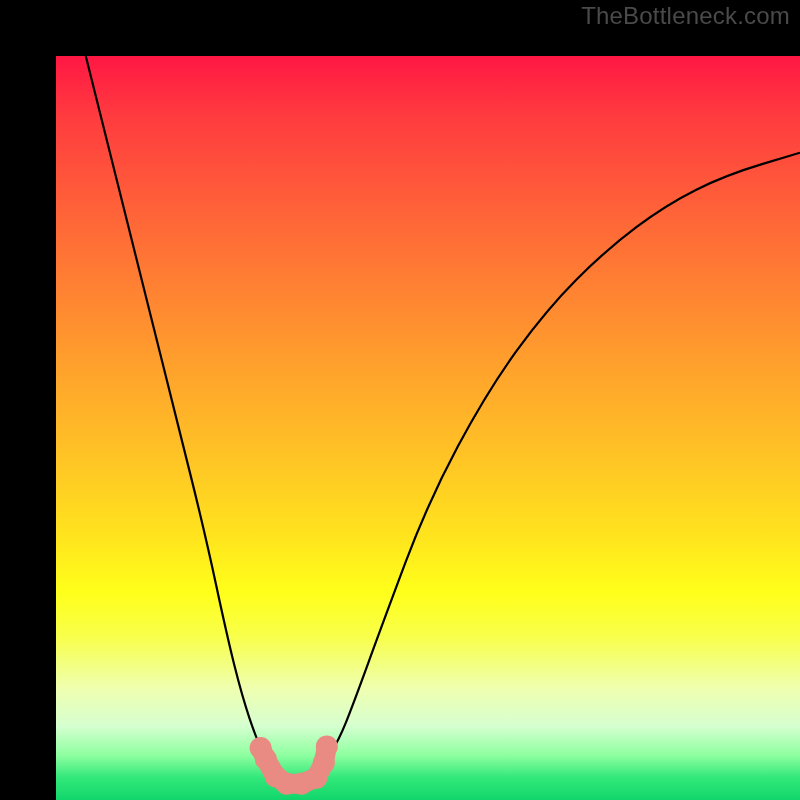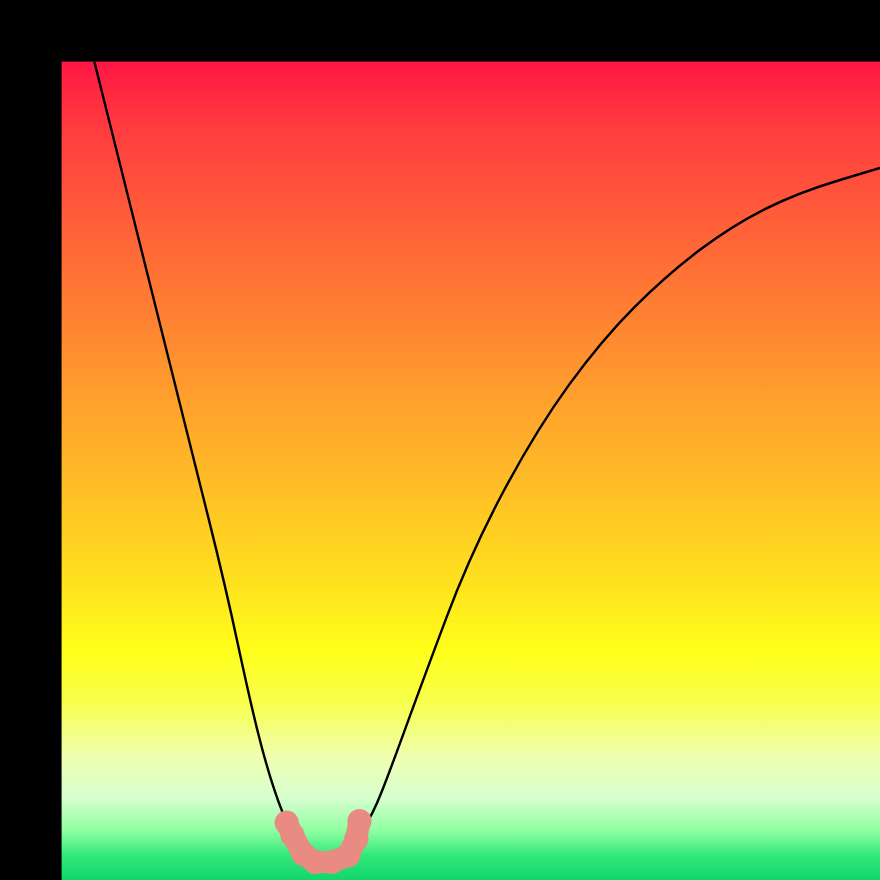--- a/index.html
+++ b/index.html
@@ -65,20 +65,21 @@
     width: 744px;
     height: 744px;
     z-index: 2;
     pointer-events: none;
   }
 </style>
 </head>
 <body>
 
 <div class="stage">
+  <div class="watermark">TheBottleneck.com</div>
 
   <div class="frame">
     <div class="plot">
       <svg class="curve" viewBox="0 0 744 744" preserveAspectRatio="none">
         <path d="M 29.76,0 Q 29.76,0 44.64,59.52000000000004 Q 59.52,119.04000000000008 74.4,178.56000000000003 Q 89.28,238.07999999999998 104.16,297.6 Q 119.04,357.12 133.92000000000002,416.64 Q 148.8,476.16 159.96,528.24 Q 171.12,580.3199999999999 178.56,610.0799999999999 Q 186,639.84 193.44,662.1600000000001 Q 200.88000000000002,684.48 208.32,699.36 Q 215.76,714.24 219.48,721.6800000000001 Q 223.2,729.12 230.64,729.12 Q 238.08,729.12 245.52,725.4 Q 252.96,721.68 260.4,714.24 Q 267.84,706.8 275.28,695.64 Q 282.72,684.48 290.16,665.88 Q 297.6,647.28 312.48,606.36 Q 327.36,565.44 349.68,505.92 Q 372,446.4 401.76,390.59999999999997 Q 431.52,334.79999999999995 461.28,293.88 Q 491.04,252.95999999999998 520.8,223.20000000000002 Q 550.56,193.44000000000005 580.3199999999999,171.12 Q 610.0799999999999,148.79999999999995 639.8399999999999,133.92000000000002 Q 669.6,119.04000000000008 706.8,107.88000000000005 T 744,96.72000000000003" fill="none" stroke="#000000" stroke-width="2.2" id="curvePath"></path>
         <g id="markers">
             <path d="M 204.60000000000002,691.92 L 209.808,703.08 L 219.48,720.192 L 230.64,727.632 L 245.52,727.632 L 260.4,721.68 L 267.84,706.8 L 270.816,690.432" fill="none" stroke="#e98b82" stroke-width="20" stroke-linecap="round" stroke-linejoin="round"></path>
             <circle cx="204.60000000000002" cy="691.92" r="11" fill="#e98b82"></circle>
             <circle cx="209.808" cy="703.08" r="11" fill="#e98b82"></circle>
             <circle cx="219.48" cy="720.192" r="11" fill="#e98b82"></circle>

